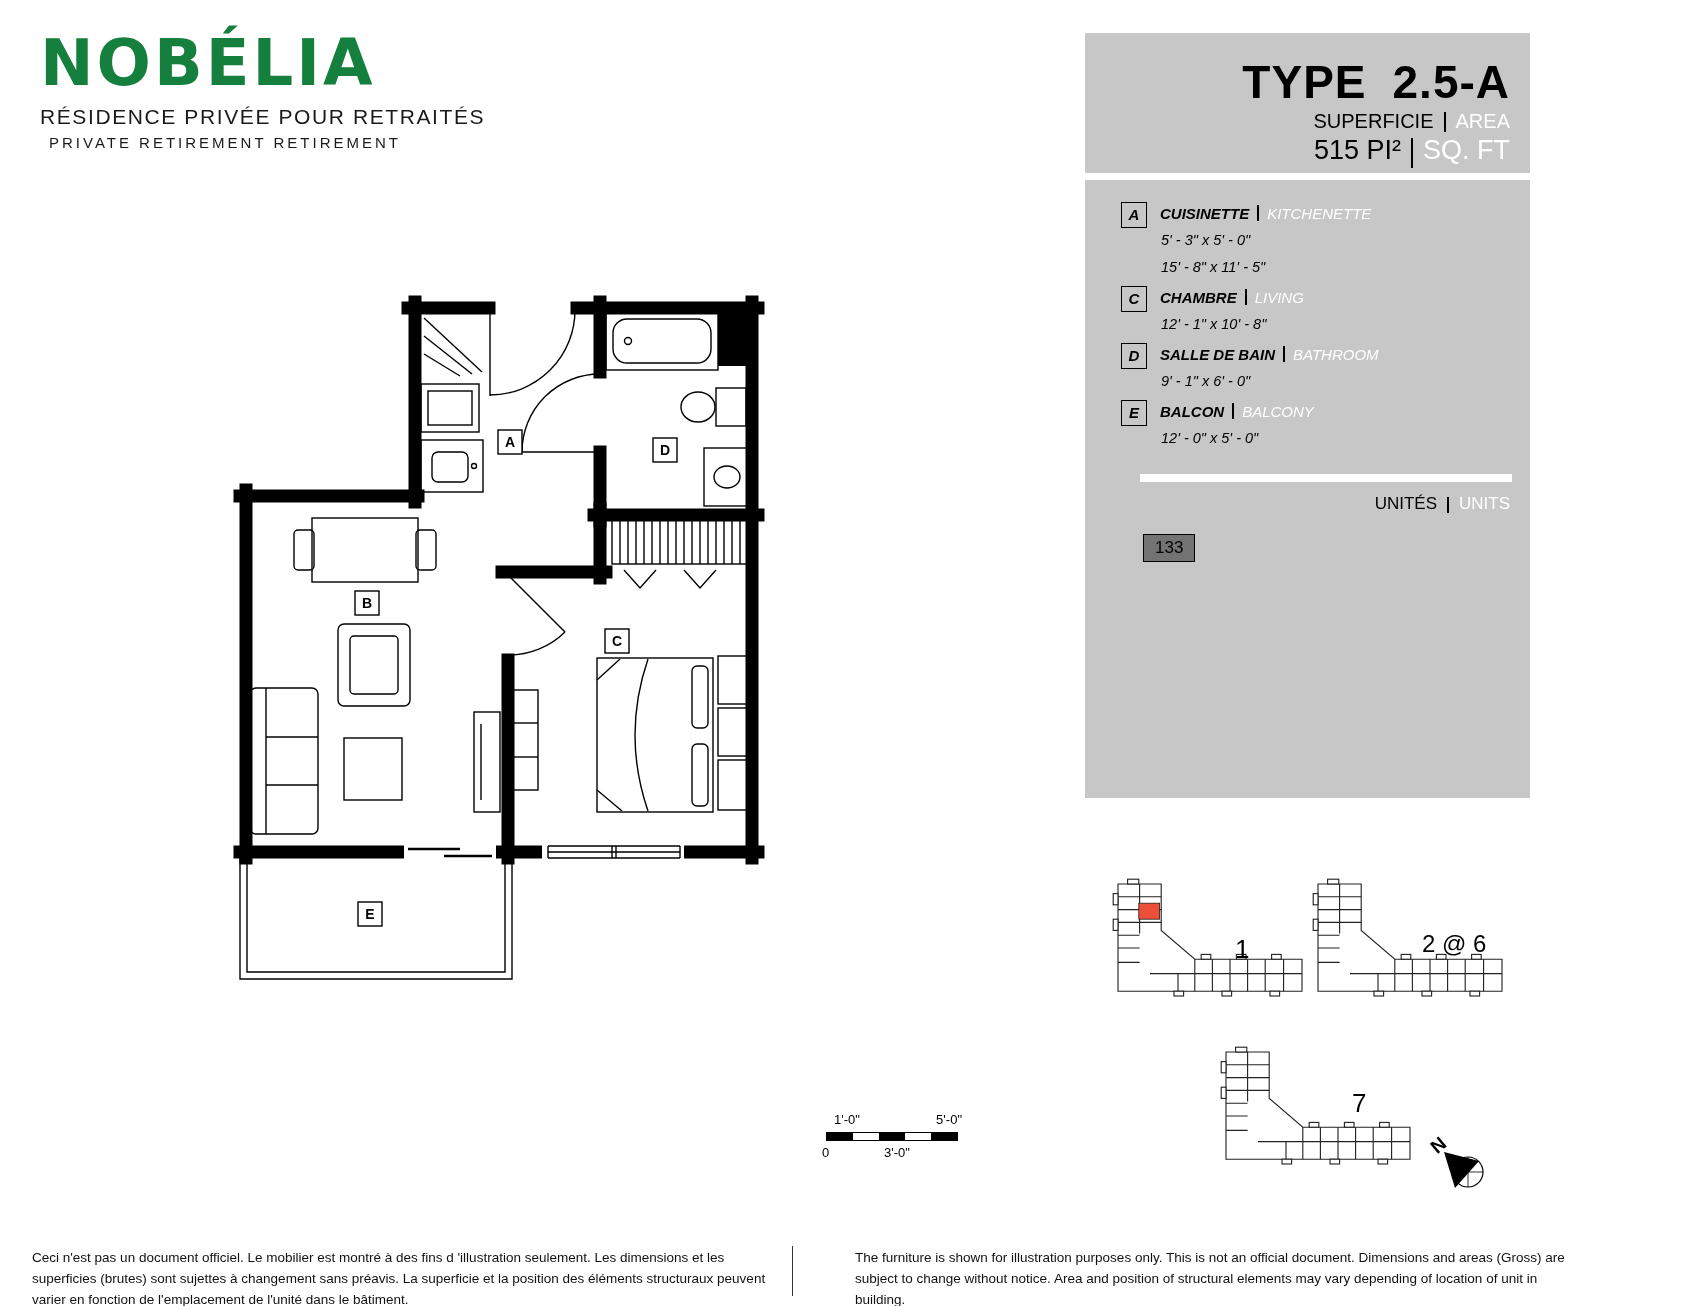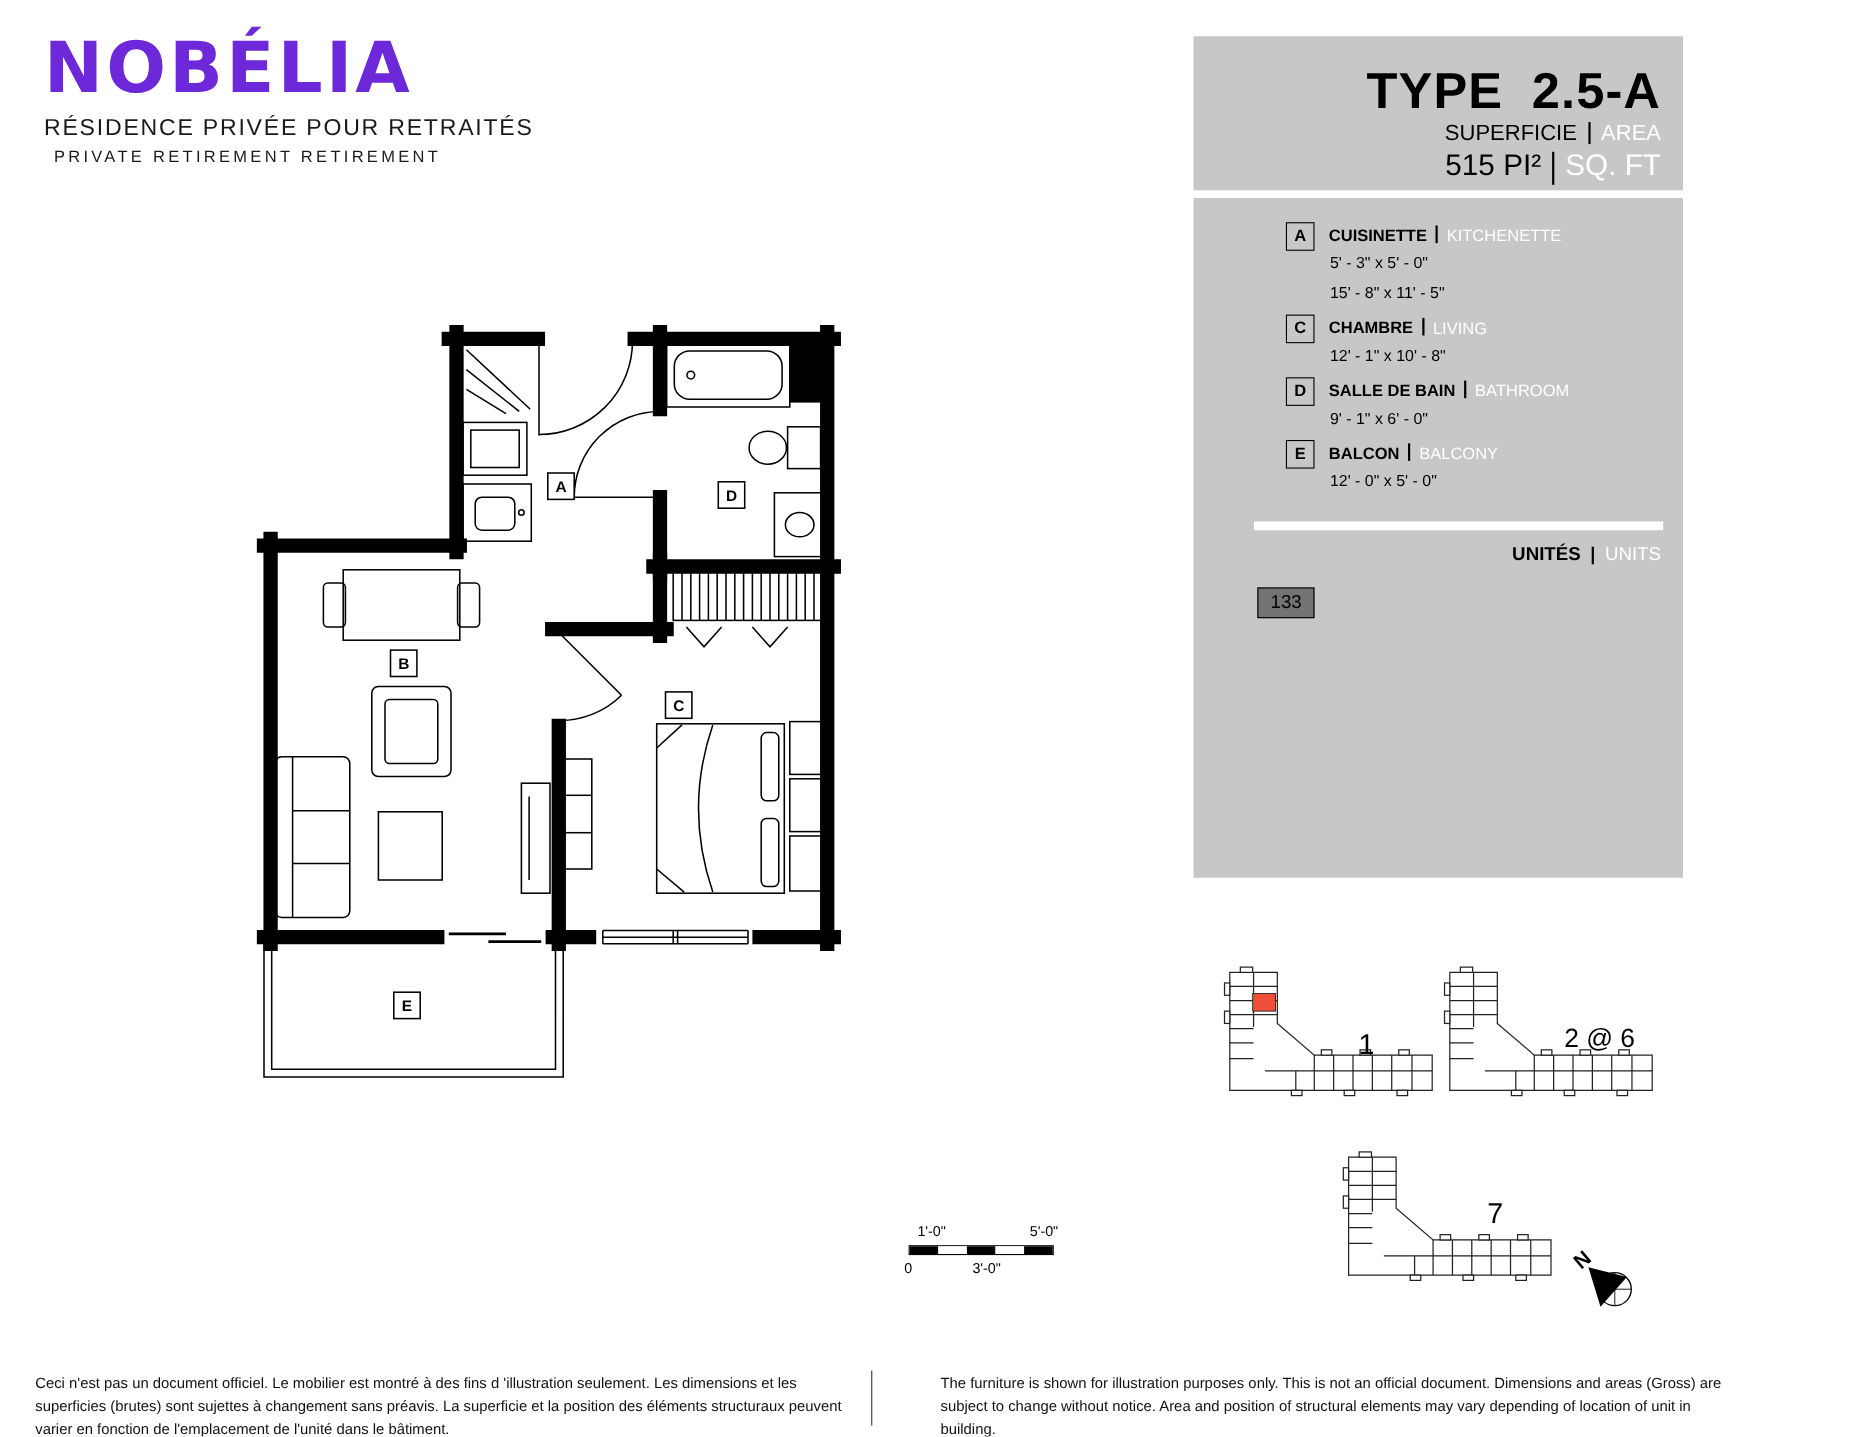--- a/index.html
+++ b/index.html
@@ -3,48 +3,48 @@
 <meta charset="utf-8">
 <style>
   * { margin:0; padding:0; box-sizing:border-box; }
   body { background:#fff; }
   .page { position:relative; width:1690px; height:1306px; background:#ffffff;
           font-family:"Liberation Sans", sans-serif; color:#000; overflow:hidden; }
 
   
   .brand { position:absolute; left:40px; top:30px; width:380px; }
   .brand-name { font-family:"DejaVu Sans", sans-serif; font-size:64px; font-weight:700;
-                letter-spacing:3px; color:#6d28d9; line-height:1.05; }
+                letter-spacing:3px; color:#15803d; line-height:1.05; }
   .brand-fr { font-size:21px; letter-spacing:1.6px; margin-top:8px; color:#1a1a1a; white-space:nowrap; }
   .brand-en { font-size:15px; letter-spacing:3px; margin-top:5px; color:#1a1a1a; text-align:center; width:370px; }
 
   
   .panel { position:absolute; background:#c7c7c7; }
   .panel-header { left:1085px; top:33px; width:445px; height:140px; text-align:right; padding:24px 20px 0 0; }
   .type-line { font-size:46px; font-weight:700; letter-spacing:1px; line-height:1.1; }
   .type-line .gap { display:inline-block; width:26px; }
   .sub-line { font-size:20px; margin-top:2px; }
   .area-line { font-size:27px; margin-top:2px; }
   .white-txt { color:#ffffff; }
   .vsep { display:inline-block; width:0; border-left:2px solid #000; height:20px;
           margin:0 10px; vertical-align:-4px; }
   .vsep.tall { height:30px; vertical-align:-9px; }
 
   .panel-legend { left:1085px; top:180px; width:445px; height:618px; padding-top:22px; }
-  .leg-item { margin:0 0 11px 84px; }
+  .leg-item { margin:0 0 11px 36px;font-style:italic; }
   .leg-letter { display:inline-block; width:26px; height:26px; border:1.6px solid #000;
                 text-align:center; line-height:24px; font-size:15px; font-weight:600;
                 vertical-align:middle; }
   .leg-fr { font-size:15px; font-weight:700; margin-left:13px; }
   .leg-en { font-size:15px; color:#fff; }
   .leg-item .vsep { height:16px; margin:0 8px; vertical-align:-2px; }
   .leg-dims { font-size:14.5px; margin:4px 0 0 40px; }
   .leg-divider { height:8px; background:#fff; margin:28px 18px 0 55px; }
   .units-row { text-align:right; padding-right:20px; margin-top:12px; font-size:17px; }
-  .units-row .fr { font-weight:700; }
+  .units-row .fr { font-weight:400; }
   .units-row .vsep { height:16px; }
   .unit-box { display:inline-block; margin:20px 0 0 58px; border:1.6px solid #000;
               padding:3px 11px; font-size:17px; background:#737373; }
 
   .panel-key { left:1085px; top:806px; width:445px; height:436px; }
   .key-title { text-align:right; padding:15px 18px 0 0; font-size:17px; }
   .key-title .fr { font-weight:700; }
   .key-title .vsep { height:16px; }
   .key-white { position:absolute; left:20px; top:48px; width:407px; height:352px; background:#fff; }
 

